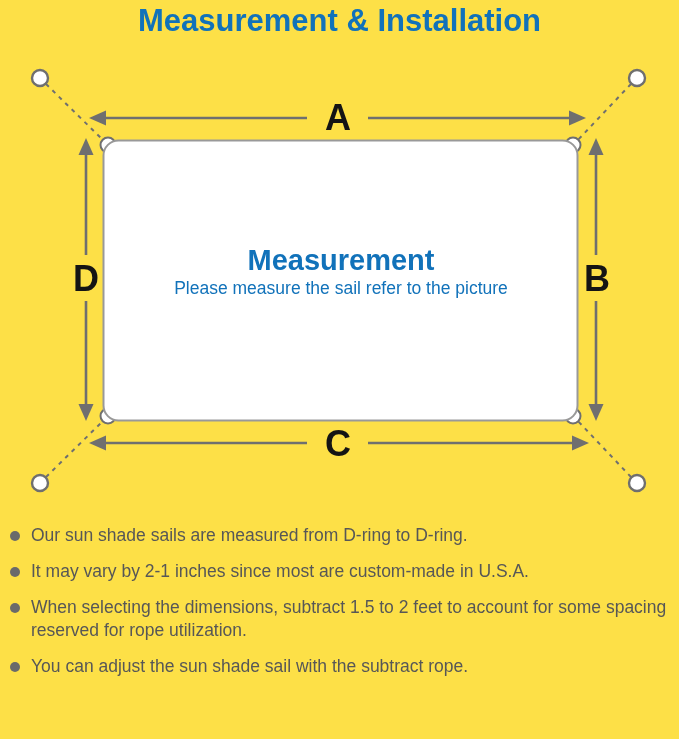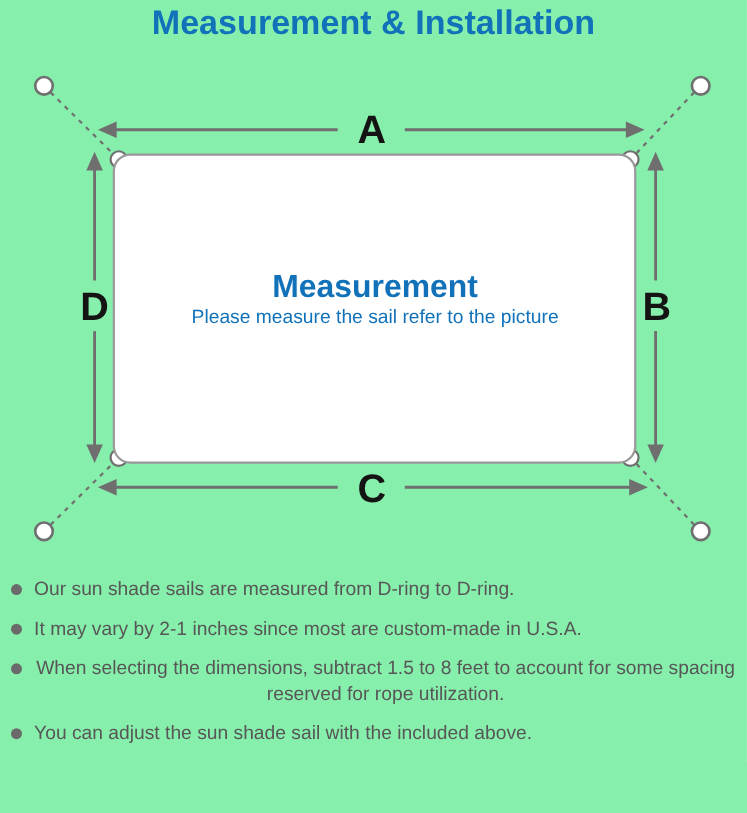--- a/index.html
+++ b/index.html
@@ -8,21 +8,21 @@
     background: #ffffff;
     width: 679px;
     height: 739px;
     overflow: hidden;
     font-family: "Liberation Sans", sans-serif;
   }
   .stage {
     position: relative;
     width: 679px;
     height: 739px;
-    background: #86efac;
+    background: #fde047;
   }
   .page-title {
     position: absolute;
     top: 0;
     left: 0;
     width: 679px;
     text-align: center;
     font-size: 31px;
     font-weight: bold;
     color: #1172ba;
@@ -38,21 +38,20 @@
   .notes {
     position: absolute;
     top: 524px;
     left: 10px;
     width: 660px;
   }
   .note-item {
     display: flex;
     align-items: flex-start;
     margin-bottom: 13px;
-    text-align: center;
   }
   .note-dot {
     flex: 0 0 auto;
     width: 10px;
     height: 10px;
     border-radius: 50%;
     background: #6a6a6a;
     margin-top: 7px;
     margin-right: 11px;
   }
@@ -132,21 +131,21 @@
     <div class="note-item">
       <span class="note-dot"></span>
       <span class="note-text">Our sun shade sails are measured from D-ring to D-ring.</span>
     </div>
     <div class="note-item">
       <span class="note-dot"></span>
       <span class="note-text">It may vary by 2-1 inches since most are custom-made in U.S.A.</span>
     </div>
     <div class="note-item">
       <span class="note-dot"></span>
-      <span class="note-text">When selecting the dimensions, subtract 1.5 to 8 feet to account for some spacing reserved for rope utilization.</span>
+      <span class="note-text">When selecting the dimensions, subtract 1.5 to 2 feet to account for some spacing reserved for rope utilization.</span>
     </div>
     <div class="note-item">
       <span class="note-dot"></span>
-      <span class="note-text">You can adjust the sun shade sail with the included above.</span>
+      <span class="note-text">You can adjust the sun shade sail with the subtract rope.</span>
     </div>
   </div>
 
 </div>
 
 </body></html>

